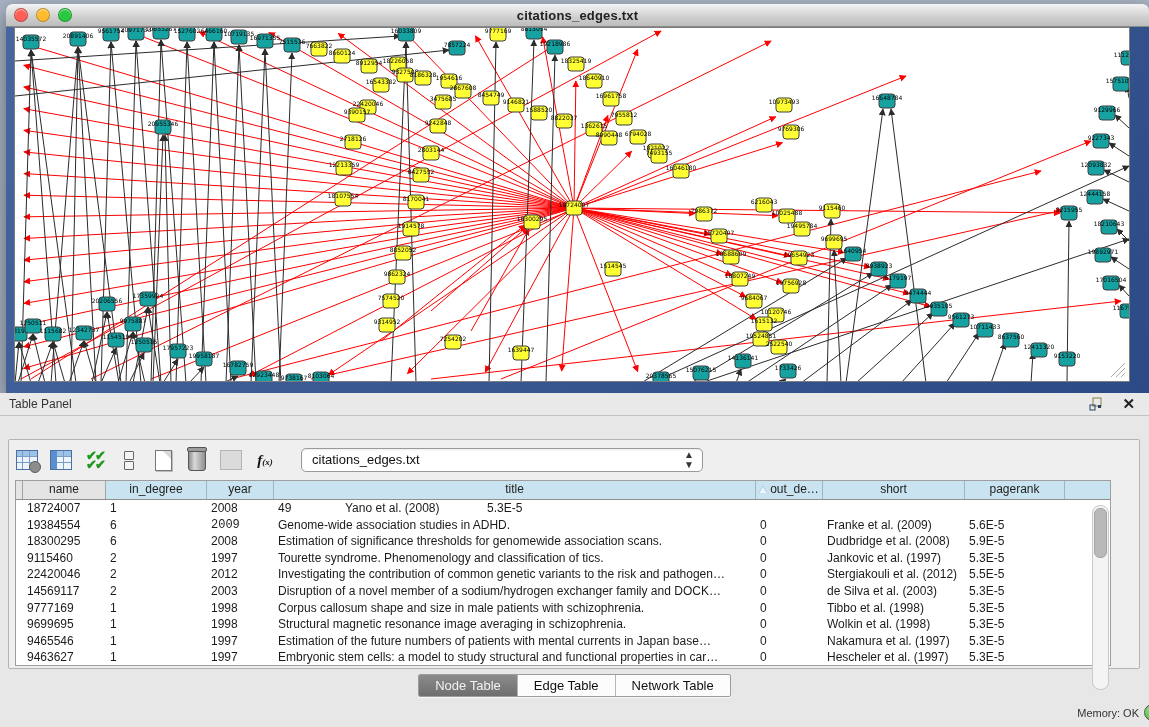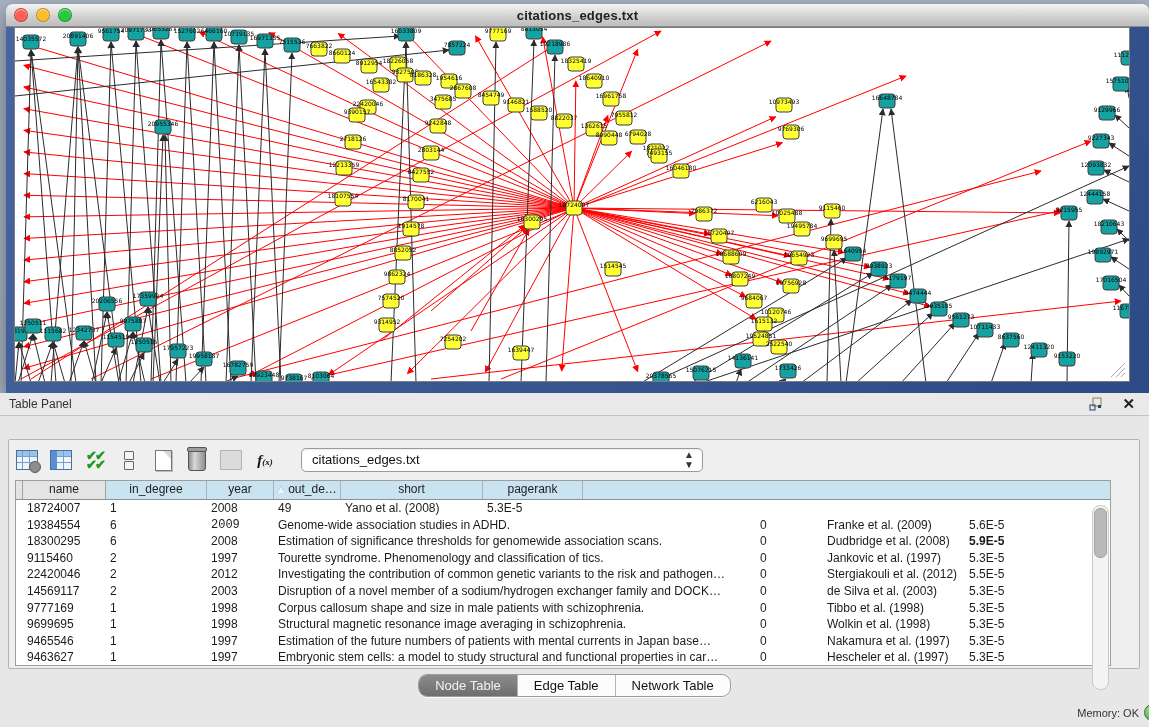--- a/index.html
+++ b/index.html
@@ -50,21 +50,21 @@
   .gut{flex:0 0 6px;background:#e4e4e4;border-right:1px solid #a2a2a2;}
   .tr{display:flex;height:16.6px;font-size:12px;color:#1b1b1b;}
   .td{flex:0 0 auto;box-sizing:border-box;padding-left:5px;line-height:16.6px;
     overflow:hidden;white-space:nowrap;}
   .vscroll{position:absolute;right:30px;top:65px;width:15px;height:183px;background:#f4f4f4;
     border:1px solid #c9c9c9;border-radius:8px;}
   .vthumb{position:absolute;left:1px;top:2px;width:11px;height:48px;background:#b9b9b9;
     border-radius:6px;border:1px solid #a2a2a2;}
   
   .tabbar{position:absolute;left:0;top:281px;width:100%;display:flex;justify-content:center;}
-  .seg{display:flex;border:1px solid #9c9c9c;border-radius:9px;overflow:hidden;background:#fcfcfc;
+  .seg{display:flex;border:1px solid #9c9c9c;border-radius:2px;overflow:hidden;background:#fcfcfc;
     box-shadow:0 1px 1px rgba(255,255,255,.8);}
   .segbtn{font-size:13px;padding:2px 16px;line-height:17px;color:#111;border-right:1px solid #b5b5b5;}
   .segbtn:last-child{border-right:none;}
   .segbtn.sel{background:linear-gradient(#8b8b8b,#6e6e6e);color:#f3f3f3;}
   
   .statusbar{position:absolute;left:0;bottom:0;width:100%;height:28px;margin-left:20px;}
   .mem{position:absolute;right:30px;top:8px;font-size:11px;color:#333;}
   .memdot{position:absolute;right:8px;top:5px;width:15px;height:15px;border-radius:50%;
     background:radial-gradient(circle at 35% 30%,#7ede72,#35b335);border:1px solid #555;}
   
@@ -782,20 +782,21 @@
           <span class="arrows">▲<br>▼</span>
         </span>
       </div>
 
       <div class="tablewrap">
         <div class="thead" id="thead">
             <div class="gut"></div>
             <div class="th gray" style="width: 83px;"><span>name</span></div>
             <div class="th" style="width: 101px;"><span>in_degree</span></div>
             <div class="th" style="width: 67px;"><span>year</span></div>
+            <div class="th" style="width: 482px;"><span>title</span></div>
             <div class="th" style="width: 67px;"><span class="sorttri"></span><span>out_de…</span></div>
             <div class="th" style="width: 142px;"><span>short</span></div>
             <div class="th" style="width: 100px;"><span>pagerank</span></div>
             <div class="th" style="flex:1 1 auto;border-right:none;"></div>
           </div>
         <div id="tbody">
             <div class="tr">
               <div class="td" style="width:6px;padding:0;background:#fff;"></div>
               <div class="td" style="width: 83px;">18724007</div>
               <div class="td" style="width: 101px;">1</div>
@@ -815,21 +816,21 @@
               <div class="td" style="width: 100px;">5.6E-5</div>
             </div>
             <div class="tr">
               <div class="td" style="width:6px;padding:0;background:#fff;"></div>
               <div class="td" style="width: 83px;">18300295</div>
               <div class="td" style="width: 101px;">6</div>
               <div class="td" style="width: 67px;">2008</div>
               <div class="td" style="width: 482px;">Estimation of significance thresholds for genomewide association scans.</div>
               <div class="td" style="width: 67px;">0</div>
               <div class="td" style="width: 142px;">Dudbridge et al. (2008)</div>
-              <div class="td" style="width: 100px; font-weight: bold;">5.9E-5</div>
+              <div class="td" style="width: 100px;">5.9E-5</div>
             </div>
             <div class="tr">
               <div class="td" style="width:6px;padding:0;background:#fff;"></div>
               <div class="td" style="width: 83px;">9115460</div>
               <div class="td" style="width: 101px;">2</div>
               <div class="td" style="width: 67px;">1997</div>
               <div class="td" style="width: 482px;">Tourette syndrome. Phenomenology and classification of tics.</div>
               <div class="td" style="width: 67px;">0</div>
               <div class="td" style="width: 142px;">Jankovic et al. (1997)</div>
               <div class="td" style="width: 100px;">5.3E-5</div>

